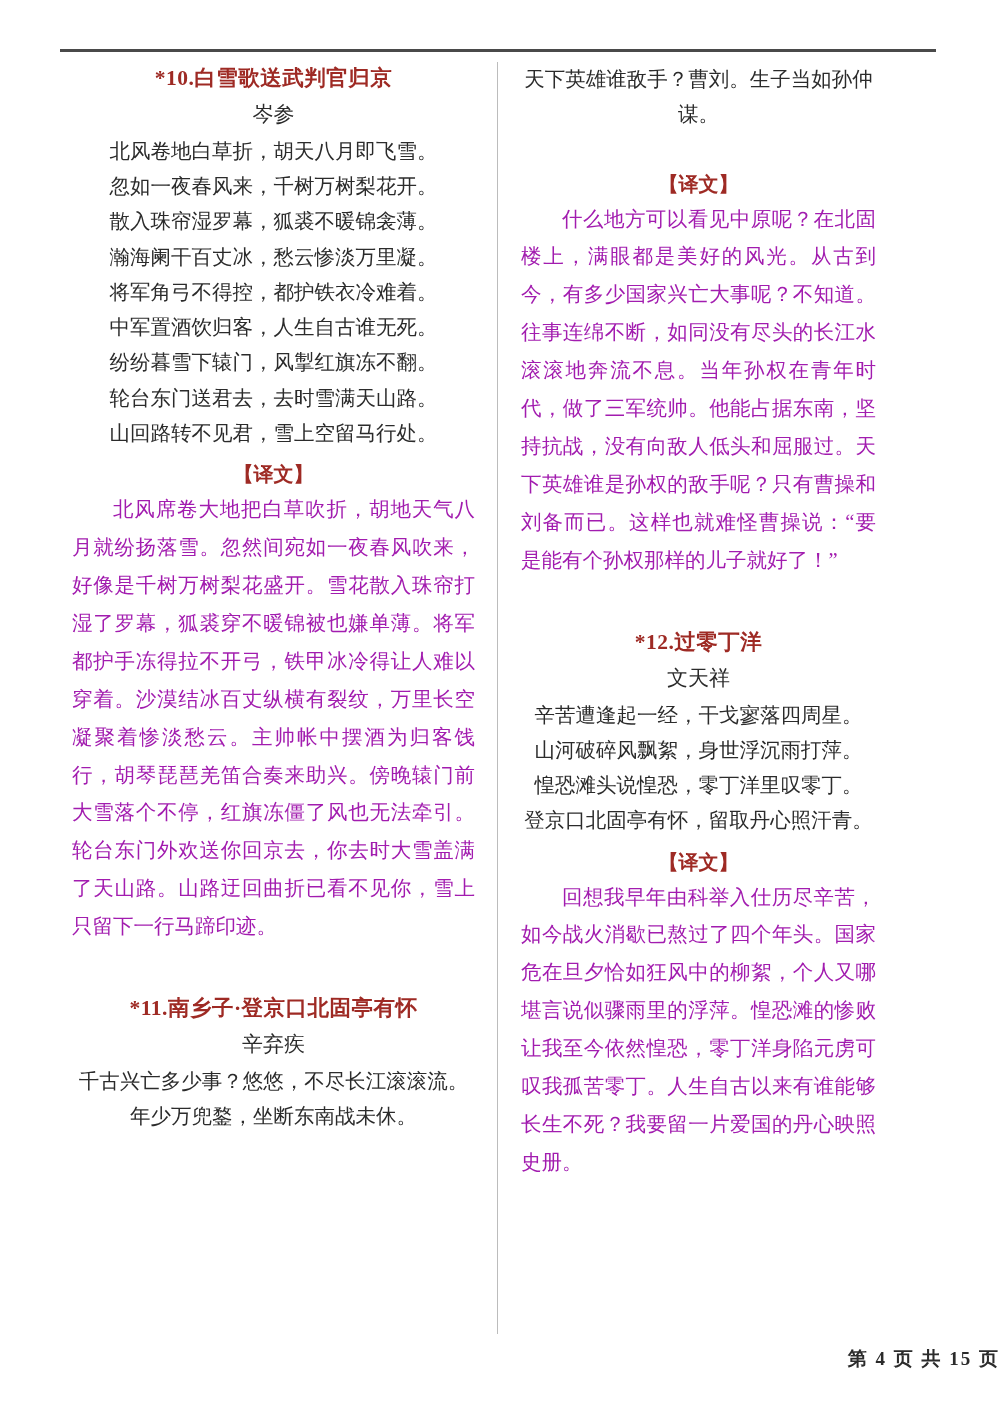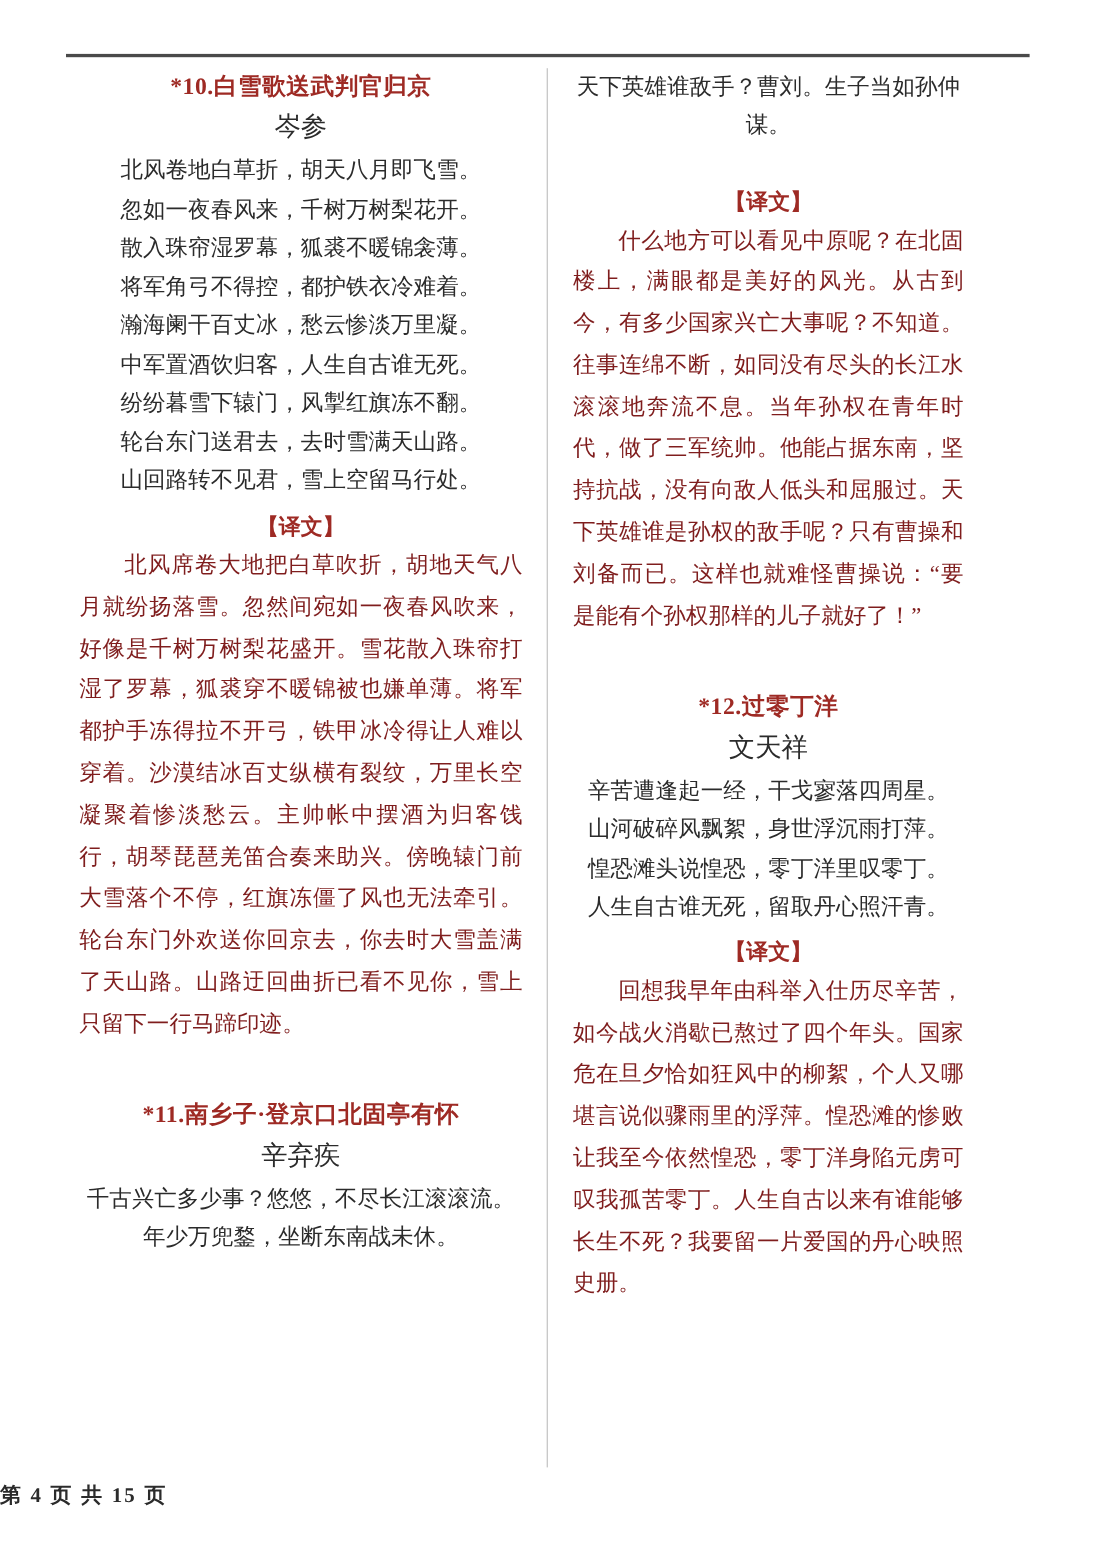--- a/index.html
+++ b/index.html
@@ -55,21 +55,21 @@
     color: #9e2a24;
     font-weight: bold;
     text-align: center;
     font-size: 21.5px;
     line-height: 1.5;
     letter-spacing: 0.5px;
     margin: 0 0 4px 0;
   }
   .poem-author {
     text-align: center;
-    font-size: 24px;
+    font-size: 21px;
     color: #2b2b2b;
     line-height: 1.55;
     margin: 0 0 3px 0;
   }
   .poem-line {
     text-align: center;
     font-size: 20.5px;
     color: #2b2b2b;
     line-height: 1.72;
     margin: 0;
@@ -82,36 +82,36 @@
   .yiwen-label {
     color: #9e2a24;
     font-weight: bold;
     font-size: 20px;
     line-height: 1.7;
     margin: 6px 0 0 0;
     text-align: center;
   }
   .yiwen-body {
     font-size: 20.5px;
-    color: #7f1d1d;
+    color: #a21caf;
     line-height: 1.85;
     text-align: justify;
     text-justify: inter-ideograph;
     text-indent: 2em;
     margin: 0;
   }
   .gap-md { height: 28px; }
   .gap-lg { height: 46px; }
 
   .footer {
     position: absolute;
     left: 0;
     top: 1346px;
     width: 1000px;
-    text-align: left;
+    text-align: right;
     font-size: 19px;
     font-weight: bold;
     color: #2b2b2b;
     letter-spacing: 2px;
   }
 </style>
 </head>
 <body>
 
 <div class="page">
@@ -122,22 +122,22 @@
   <div class="columns">
 
     <div class="col col-left">
 
       <div>
         <p class="poem-title">*10.白雪歌送武判官归京</p>
         <p class="poem-author">岑参</p>
         <p class="poem-line">北风卷地白草折，胡天八月即飞雪。</p>
         <p class="poem-line">忽如一夜春风来，千树万树梨花开。</p>
         <p class="poem-line">散入珠帘湿罗幕，狐裘不暖锦衾薄。</p>
+        <p class="poem-line">瀚海阑干百丈冰，愁云惨淡万里凝。</p>
         <p class="poem-line">将军角弓不得控，都护铁衣冷难着。</p>
-        <p class="poem-line">瀚海阑干百丈冰，愁云惨淡万里凝。</p>
         <p class="poem-line">中军置酒饮归客，人生自古谁无死。</p>
         <p class="poem-line">纷纷暮雪下辕门，风掣红旗冻不翻。</p>
         <p class="poem-line">轮台东门送君去，去时雪满天山路。</p>
         <p class="poem-line">山回路转不见君，雪上空留马行处。</p>
       </div>
 
       <p class="yiwen-label">【译文】</p>
       <p class="yiwen-body">北风席卷大地把白草吹折，胡地天气八月就纷扬落雪。忽然间宛如一夜春风吹来，好像是千树万树梨花盛开。雪花散入珠帘打湿了罗幕，狐裘穿不暖锦被也嫌单薄。将军都护手冻得拉不开弓，铁甲冰冷得让人难以穿着。沙漠结冰百丈纵横有裂纹，万里长空凝聚着惨淡愁云。主帅帐中摆酒为归客饯行，胡琴琵琶羌笛合奏来助兴。傍晚辕门前大雪落个不停，红旗冻僵了风也无法牵引。轮台东门外欢送你回京去，你去时大雪盖满了天山路。山路迂回曲折已看不见你，雪上只留下一行马蹄印迹。</p>
 
       <div class="gap-lg"></div>
@@ -161,21 +161,21 @@
       <p class="yiwen-body">什么地方可以看见中原呢？在北固楼上，满眼都是美好的风光。从古到今，有多少国家兴亡大事呢？不知道。往事连绵不断，如同没有尽头的长江水滚滚地奔流不息。当年孙权在青年时代，做了三军统帅。他能占据东南，坚持抗战，没有向敌人低头和屈服过。天下英雄谁是孙权的敌手呢？只有曹操和刘备而已。这样也就难怪曹操说：“要是能有个孙权那样的儿子就好了！”</p>
 
       <div class="gap-lg"></div>
 
       <div>
         <p class="poem-title">*12.过零丁洋</p>
         <p class="poem-author">文天祥</p>
         <p class="poem-line">辛苦遭逢起一经，干戈寥落四周星。</p>
         <p class="poem-line">山河破碎风飘絮，身世浮沉雨打萍。</p>
         <p class="poem-line">惶恐滩头说惶恐，零丁洋里叹零丁。</p>
-        <p class="poem-line">人生自古谁无死，留取丹心照汗青。</p>
+        <p class="poem-line">登京口北固亭有怀，留取丹心照汗青。</p>
       </div>
 
       <p class="yiwen-label">【译文】</p>
       <p class="yiwen-body">回想我早年由科举入仕历尽辛苦，如今战火消歇已熬过了四个年头。国家危在旦夕恰如狂风中的柳絮，个人又哪堪言说似骤雨里的浮萍。惶恐滩的惨败让我至今依然惶恐，零丁洋身陷元虏可叹我孤苦零丁。人生自古以来有谁能够长生不死？我要留一片爱国的丹心映照史册。</p>
 
     </div>
 
   </div>
 
   <div class="footer">第 4 页 共 15 页</div>

